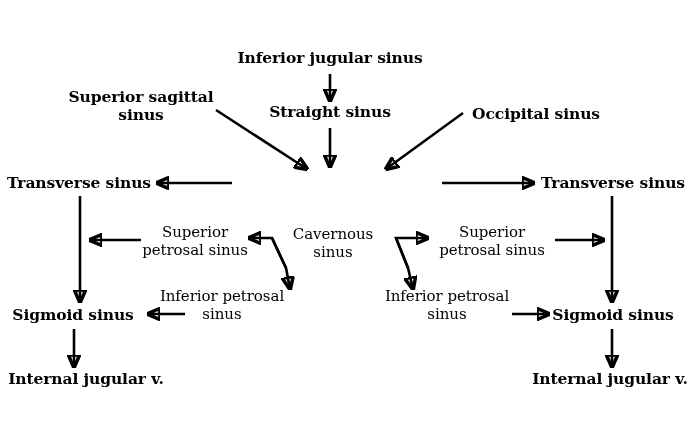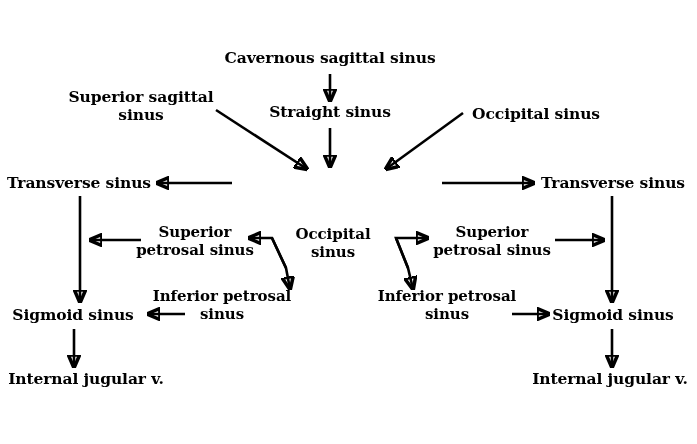--- a/index.html
+++ b/index.html
@@ -24,21 +24,21 @@
     white-space: pre-line;
     color: #000;
     -webkit-font-smoothing: antialiased;
   }
   .node.bold {
     font-weight: bold;
     font-size: 15.5px;
     letter-spacing: -0.1px;
   }
   .node.plain {
-    font-weight: bold;
+    font-weight: normal;
     font-size: 15px;
     letter-spacing: -0.05px;
   }
   
   .ctr { transform: translateX(-50%); }
 
   svg.arrows {
     position: absolute;
     left: 0;
     top: 0;
@@ -96,38 +96,38 @@
 
     <line x1="185" y1="314" x2="148" y2="314" marker-end="url(#ah)"></line>
 
     <line x1="512" y1="314" x2="549" y2="314" marker-end="url(#ah)"></line>
 
     <line x1="74" y1="329" x2="74" y2="367" marker-end="url(#ah)"></line>
 
     <line x1="612" y1="329" x2="612" y2="367" marker-end="url(#ah)"></line>
   </svg>
 
-  <div class="node bold ctr" style="left:330px; top:49px; width:260px;">Cavernous sagittal sinus</div>
+  <div class="node bold ctr" style="left:330px; top:49px; width:260px;">Inferior jugular sinus</div>
 
   <div class="node bold ctr" style="left:141px; top:88px; width:200px;">Superior sagittal
 sinus</div>
 
   <div class="node bold ctr" style="left:330px; top:103px; width:200px;">Straight sinus</div>
 
   <div class="node bold ctr" style="left:536px; top:105px; width:220px;">Occipital sinus</div>
 
   <div class="node bold ctr" style="left:79px; top:174px; width:180px;">Transverse sinus</div>
 
 
   <div class="node bold ctr" style="left:613px; top:174px; width:180px;">Transverse sinus</div>
 
   <div class="node plain ctr" style="left:195px; top:224px; width:160px;">Superior
 petrosal sinus</div>
 
-  <div class="node plain ctr" style="left:333px; top:226px; width:130px;">Occipital
+  <div class="node plain ctr" style="left:333px; top:226px; width:130px;">Cavernous
 sinus</div>
 
   <div class="node plain ctr" style="left:492px; top:224px; width:160px;">Superior
 petrosal sinus</div>
 
   <div class="node plain ctr" style="left:222px; top:288px; width:160px;">Inferior petrosal
 sinus</div>
 
   <div class="node plain ctr" style="left:447px; top:288px; width:160px;">Inferior petrosal
 sinus</div>

